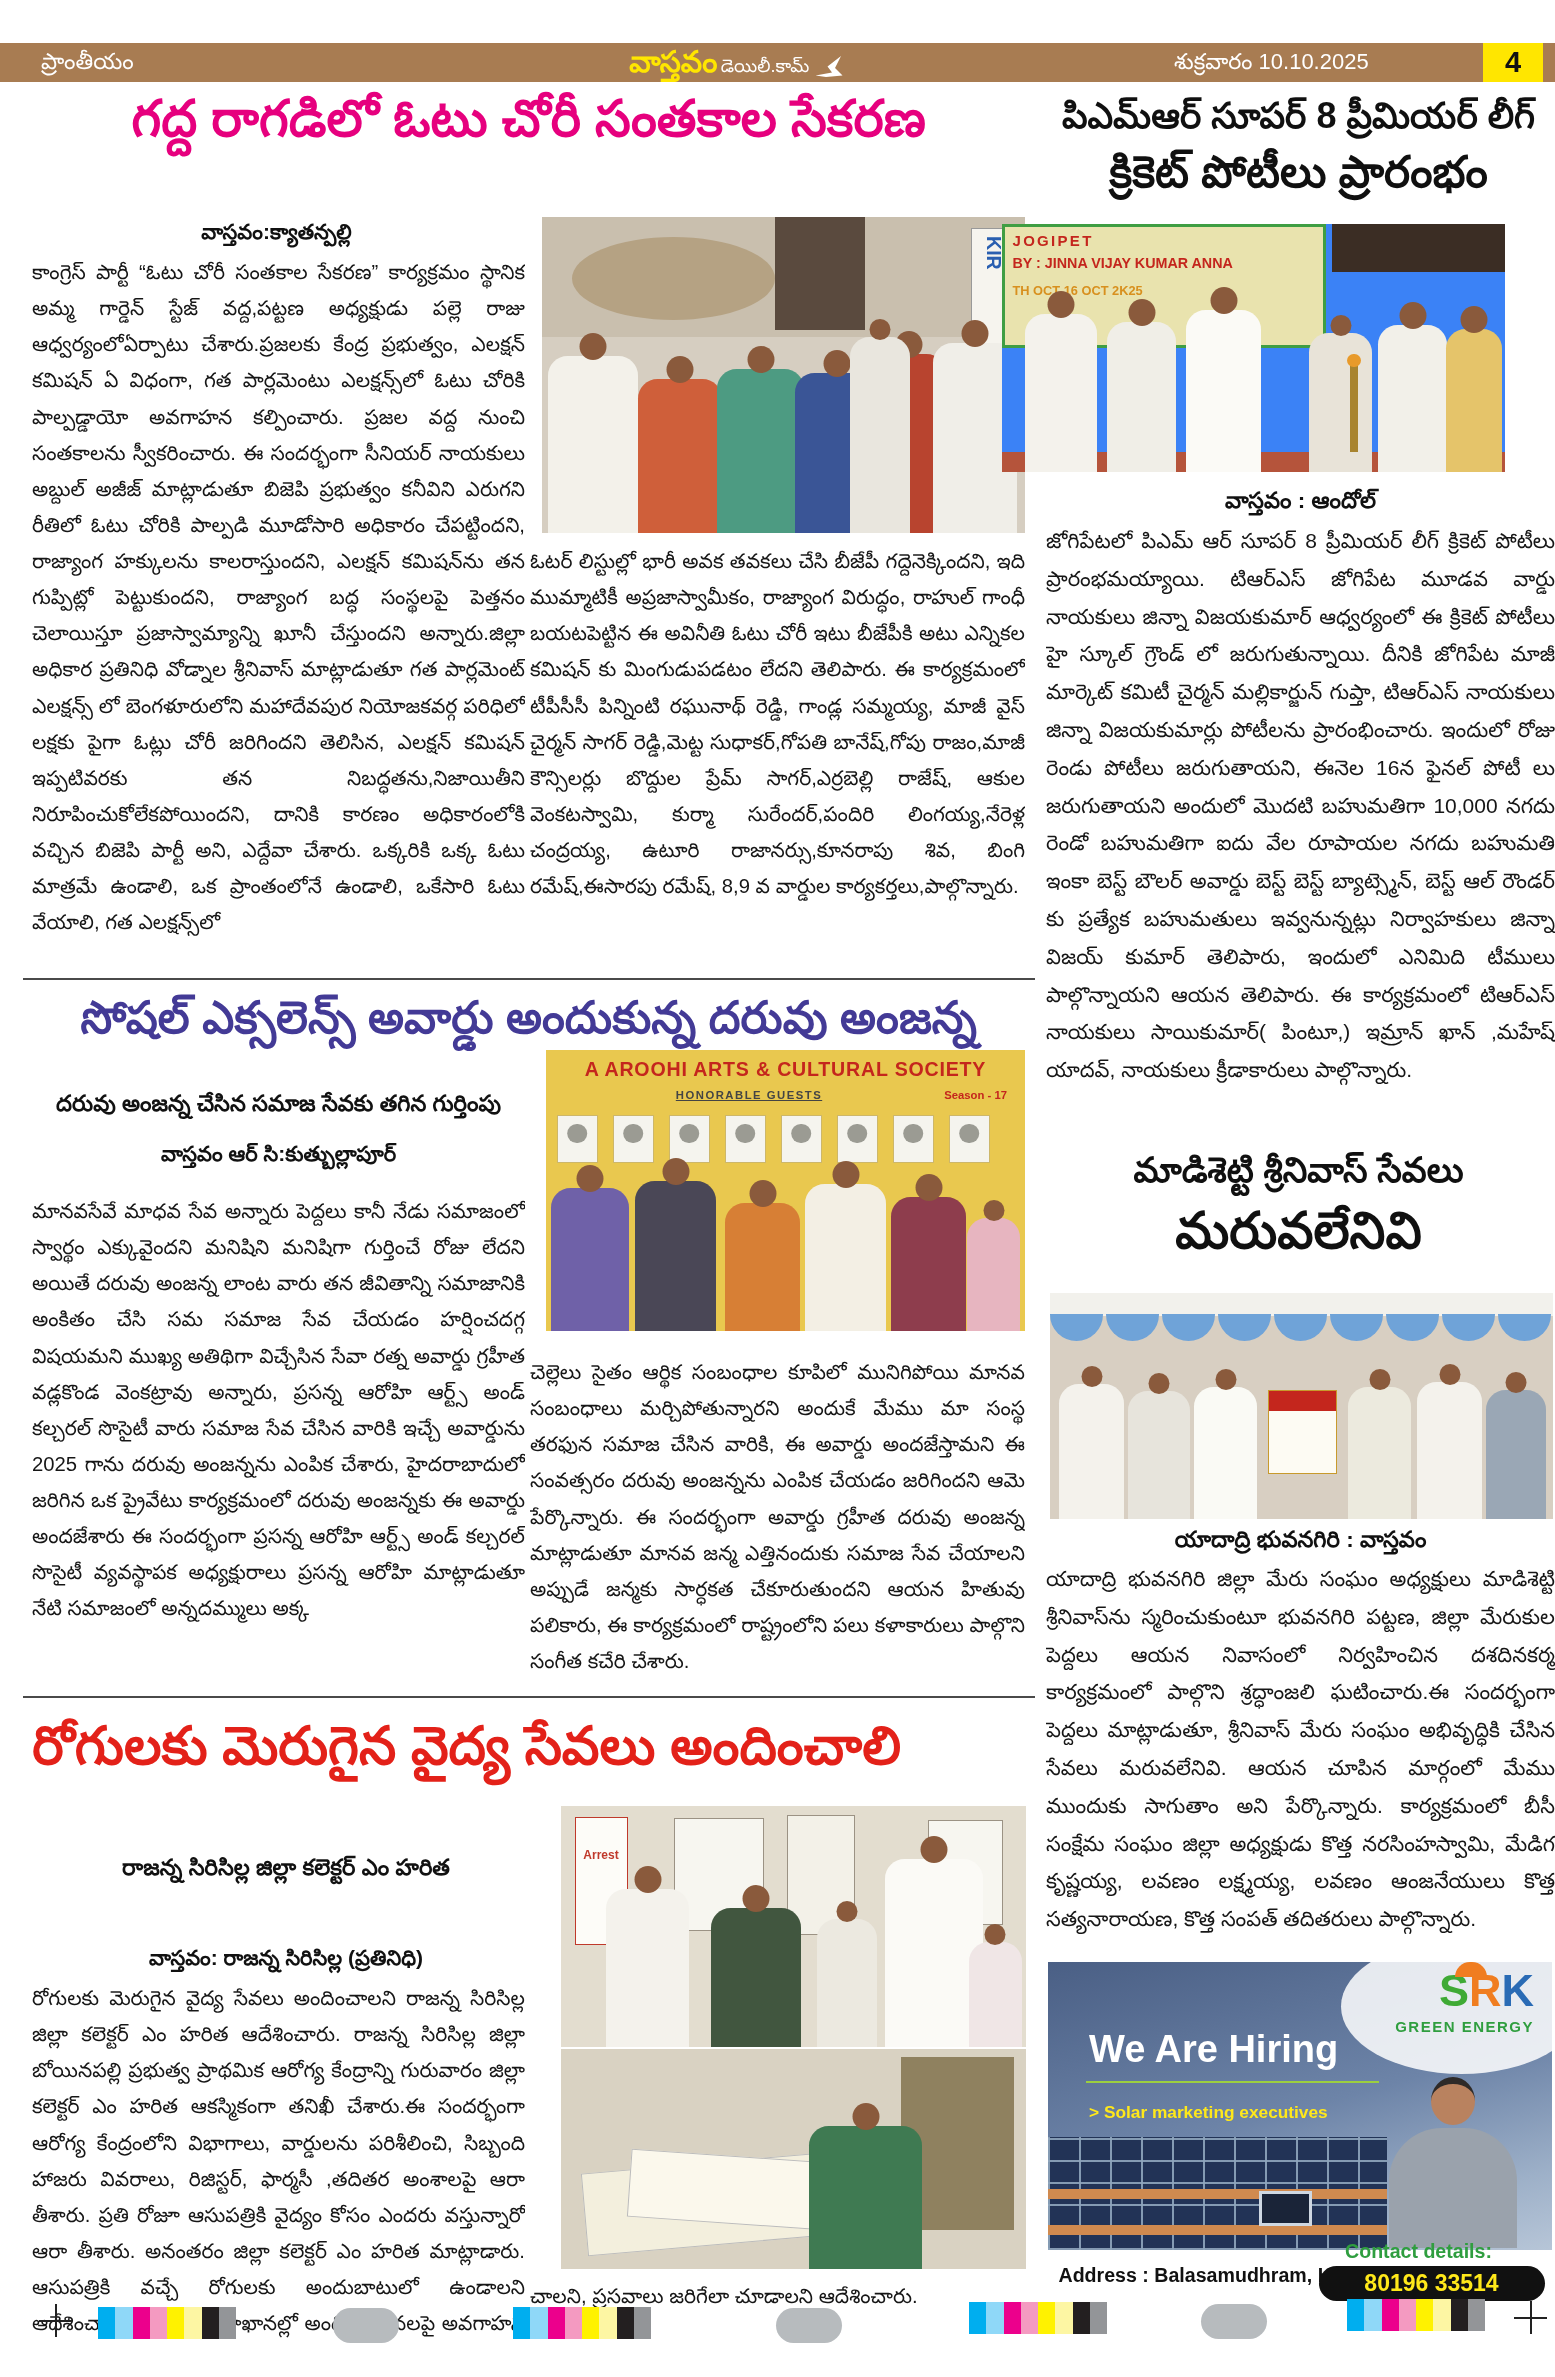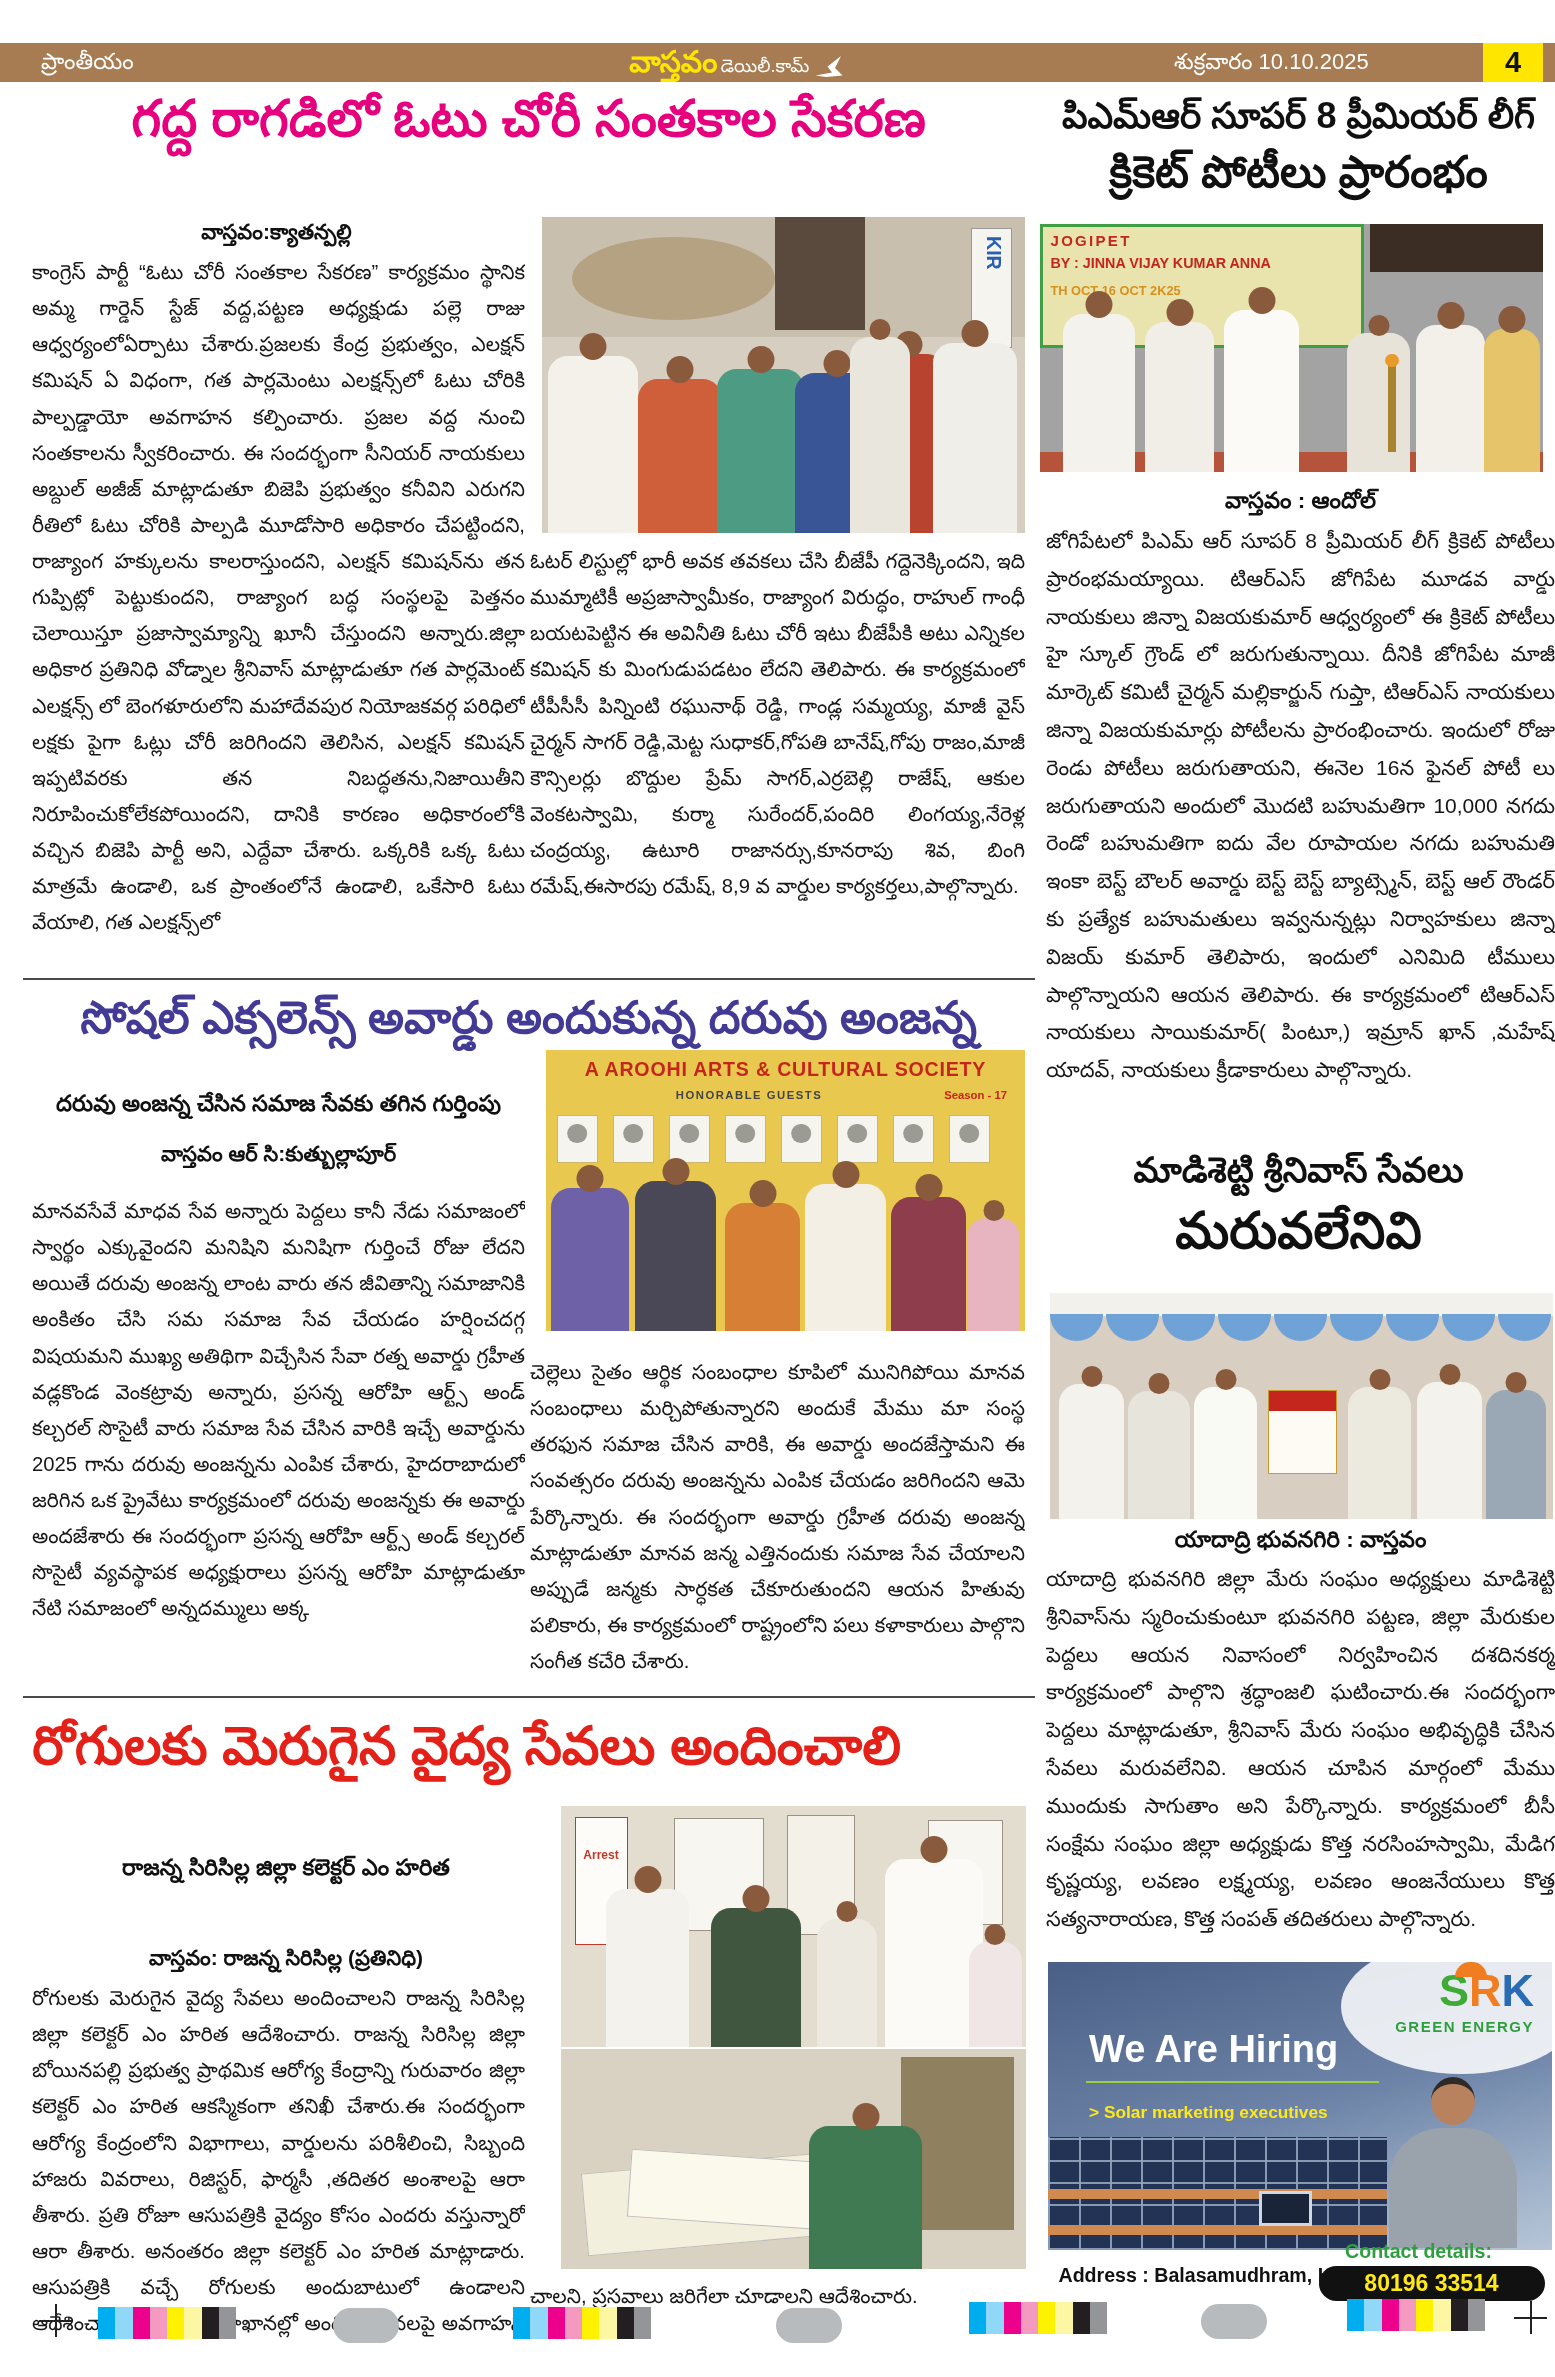--- a/index.html
+++ b/index.html
@@ -71,21 +71,21 @@
     <div class="fig sm" style="left:308px;width:60px;height:196px;background:#e9e6de;"></div>
   </div>
 
   <div class="abs body-text" style="left:32px;top:254px;width:493px;height:721px;">కాంగ్రెస్ పార్టీ “ఓటు చోరీ సంతకాల సేకరణ” కార్యక్రమం స్థానిక అమ్మ గార్డెన్ స్టేజ్ వద్ద,పట్టణ అధ్యక్షుడు పల్లె రాజు ఆధ్వర్యంలోఏర్పాటు చేశారు.ప్రజలకు కేంద్ర ప్రభుత్వం, ఎలక్షన్ కమిషన్ ఏ విధంగా, గత పార్లమెంటు ఎలక్షన్స్‌లో ఓటు చోరికి పాల్పడ్డాయో అవగాహన కల్పించారు. ప్రజల వద్ద నుంచి సంతకాలను స్వీకరించారు. ఈ సందర్భంగా సీనియర్ నాయకులు అబ్దుల్ అజీజ్ మాట్లాడుతూ బిజెపి ప్రభుత్వం కనీవిని ఎరుగని రీతిలో ఓటు చోరికి పాల్పడి మూడోసారి అధికారం చేపట్టిందని, రాజ్యాంగ హక్కులను కాలరాస్తుందని, ఎలక్షన్ కమిషన్‌ను తన గుప్పిట్లో పెట్టుకుందని, రాజ్యాంగ బద్ధ సంస్థలపై పెత్తనం చెలాయిస్తూ ప్రజాస్వామ్యాన్ని ఖూనీ చేస్తుందని అన్నారు.జిల్లా అధికార ప్రతినిధి వోడ్నాల శ్రీనివాస్ మాట్లాడుతూ గత పార్లమెంట్ ఎలక్షన్స్ లో బెంగళూరులోని మహాదేవపుర నియోజకవర్గ పరిధిలో లక్షకు పైగా ఓట్లు చోరీ జరిగిందని తెలిసిన, ఎలక్షన్ కమిషన్ ఇప్పటివరకు తన నిబద్ధతను,నిజాయితీని నిరూపించుకోలేకపోయిందని, దానికి కారణం అధికారంలోకి వచ్చిన బిజెపి పార్టీ అని, ఎద్దేవా చేశారు. ఒక్కరికి ఒక్క ఓటు మాత్రమే ఉండాలి, ఒక ప్రాంతంలోనే ఉండాలి, ఒకేసారి ఓటు వేయాలి, గత ఎలక్షన్స్‌లో</div>
   <div class="abs body-text" style="left:530px;top:543px;width:495px;height:430px;">ఓటర్ లిస్టుల్లో భారీ అవక తవకలు చేసి బీజేపీ గద్దెనెక్కిందని, ఇది ముమ్మాటికీ అప్రజాస్వామీకం, రాజ్యాంగ విరుద్ధం, రాహుల్ గాంధీ బయటపెట్టిన ఈ అవినీతి ఓటు చోరీ ఇటు బీజేపీకి అటు ఎన్నికల కమిషన్ కు మింగుడుపడటం లేదని తెలిపారు. ఈ కార్యక్రమంలో టీపీసీసీ పిన్నింటి రఘునాథ్ రెడ్డి, గాండ్ల సమ్మయ్య, మాజీ వైస్ చైర్మన్ సాగర్ రెడ్డి,మెట్ట సుధాకర్,గోపతి బానేష్,గోపు రాజం,మాజీ కౌన్సిలర్లు బొద్దుల ప్రేమ్ సాగర్,ఎర్రబెల్లి రాజేష్, ఆకుల వెంకటస్వామి, కుర్మా సురేందర్,పందిరి లింగయ్య,నేరెళ్ల చంద్రయ్య, ఉటూరి రాజానర్సు,కూనరాపు శివ, బింగి రమేష్,ఈసారపు రమేష్, 8,9 వ వార్డుల కార్యకర్తలు,పాల్గొన్నారు.</div>
   <div class="abs rule" style="left:22.6px;top:978px;width:1012px;"></div>
 
   <div class="abs bold center" style="left:1044px;top:95px;width:509px;font-size:36px;color:#101010;">పిఎమ్ఆర్ సూపర్ 8 ప్రీమియర్ లీగ్</div>
   <div class="abs bold center" style="left:1044px;top:147px;width:509px;font-size:44px;color:#101010;">క్రికెట్ పోటీలు ప్రారంభం</div>
 
-  <div class="abs photo" style="left:1040px;top:224px;width:503px;height:248px;background:#a3a3a3;">
+  <div class="abs photo" style="left:1002px;top:224px;width:503px;height:248px;background:#3b82f6;">
     <div class="abs" style="left:0;top:0;width:324px;height:124px;background:#e9e3ae;border:3px solid #3f9e43;padding:4.5px 7.5px;">
       <div style="font-size:15px;font-weight:bold;color:#c4261d;letter-spacing:2.3px;">JOGIPET</div>
       <div style="font-size:14.3px;font-weight:bold;color:#c4261d;margin-top:6px;">BY : JINNA VIJAY KUMAR ANNA</div>
       <div style="font-size:12.8px;font-weight:bold;color:#d8901e;margin-top:12px;">TH OCT 16 OCT 2K25</div>
     </div>
     <div class="abs" style="right:0;top:0;width:173px;height:48px;background:#3b2d24;"></div>
     <div class="abs" style="left:0;bottom:0;width:503px;height:19.6px;background:#b5543b;"></div>
     <div class="fig" style="left:22.6px;width:72px;height:158px;background:#f4f2ec;"></div>
     <div class="fig" style="left:105px;width:69px;height:150px;background:#f0eee7;"></div>
     <div class="fig" style="left:184px;width:75px;height:162px;background:#fbfaf6;"></div>
@@ -128,21 +128,21 @@
 
   <div class="abs bold center" style="left:1046px;top:1527px;width:509px;font-size:22.6px;color:#111;">యాదాద్రి భువనగిరి : వాస్తవం</div>
   <div class="abs body-text" style="left:1046px;top:1560px;width:509px;height:384px;font-size:21px;line-height:1.8;">యాదాద్రి భువనగిరి జిల్లా మేరు సంఘం అధ్యక్షులు మాడిశెట్టి శ్రీనివాస్‌ను స్మరించుకుంటూ భువనగిరి పట్టణ, జిల్లా మేరుకుల పెద్దలు ఆయన నివాసంలో నిర్వహించిన దశదినకర్మ కార్యక్రమంలో పాల్గొని శ్రద్ధాంజలి ఘటించారు.ఈ సందర్భంగా పెద్దలు మాట్లాడుతూ, శ్రీనివాస్ మేరు సంఘం అభివృద్ధికి చేసిన సేవలు మరువలేనివి. ఆయన చూపిన మార్గంలో మేము ముందుకు సాగుతాం అని పేర్కొన్నారు. కార్యక్రమంలో బీసీ సంక్షేమ సంఘం జిల్లా అధ్యక్షుడు కొత్త నరసింహస్వామి, మేడిగ కృష్ణయ్య, లవణం లక్ష్మయ్య, లవణం ఆంజనేయులు కొత్త సత్యనారాయణ, కొత్త సంపత్ తదితరులు పాల్గొన్నారు.</div>
 
   <div class="abs bold center" style="left:30px;top:1091px;width:497px;font-size:22.6px;color:#111;">దరువు అంజన్న చేసిన సమాజ సేవకు తగిన గుర్తింపు</div>
   <div class="abs bold center" style="left:22.6px;top:992px;width:1012px;font-size:45px;color:#433a96;">సోషల్ ఎక్సలెన్స్ అవార్డు అందుకున్న దరువు అంజన్న</div>
   <div class="abs bold center" style="left:30px;top:1142px;width:497px;font-size:21px;color:#111;">వాస్తవం ఆర్ సి:కుత్బుల్లాపూర్</div>
 
   <div class="abs photo" style="left:546px;top:1050px;width:479px;height:281px;background:#e9c84f;">
     <div class="abs center bold" style="left:0;top:7.5px;width:479px;font-size:19.6px;color:#c4261d;letter-spacing:0.8px;">A AROOHI ARTS &amp; CULTURAL SOCIETY</div>
-    <div class="abs center bold" style="left:90px;top:39px;width:226px;font-size:11.3px;color:#444;letter-spacing:1.5px;">HONORABLE GUESTS</div>
+    <div class="abs center bold" style="left:90px;top:39px;width:226px;font-size:11.3px;color:#444;letter-spacing:1.5px;text-decoration:underline;">HONORABLE GUESTS</div>
     <div class="abs bold" style="right:18px;top:39px;font-size:11.3px;color:#c4261d;">Season - 17</div>
     <div class="abs" style="left:10.5px;top:65px;display:flex;gap:15px;">
       <div class="headshot"></div>
         <div class="headshot"></div>
         <div class="headshot"></div>
         <div class="headshot"></div>
         <div class="headshot"></div>
         <div class="headshot"></div>
         <div class="headshot"></div>
         <div class="headshot"></div>

